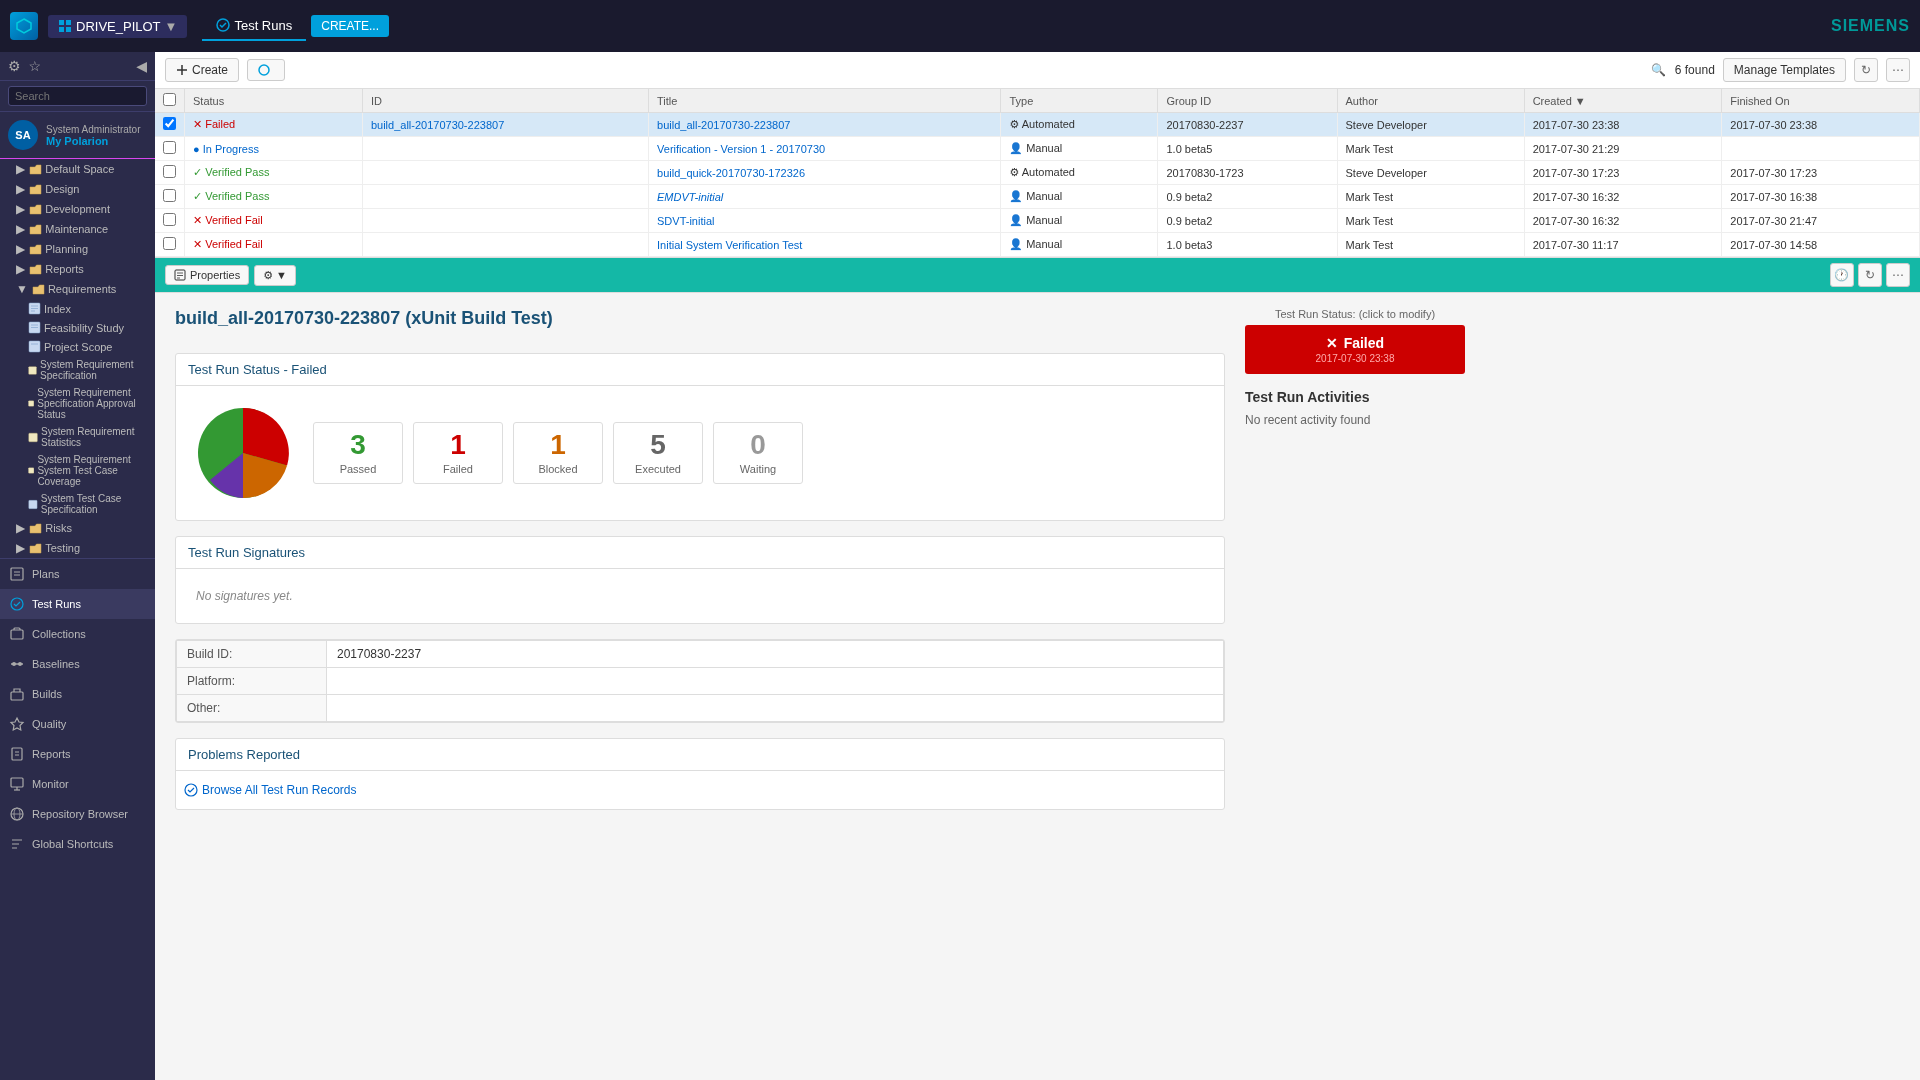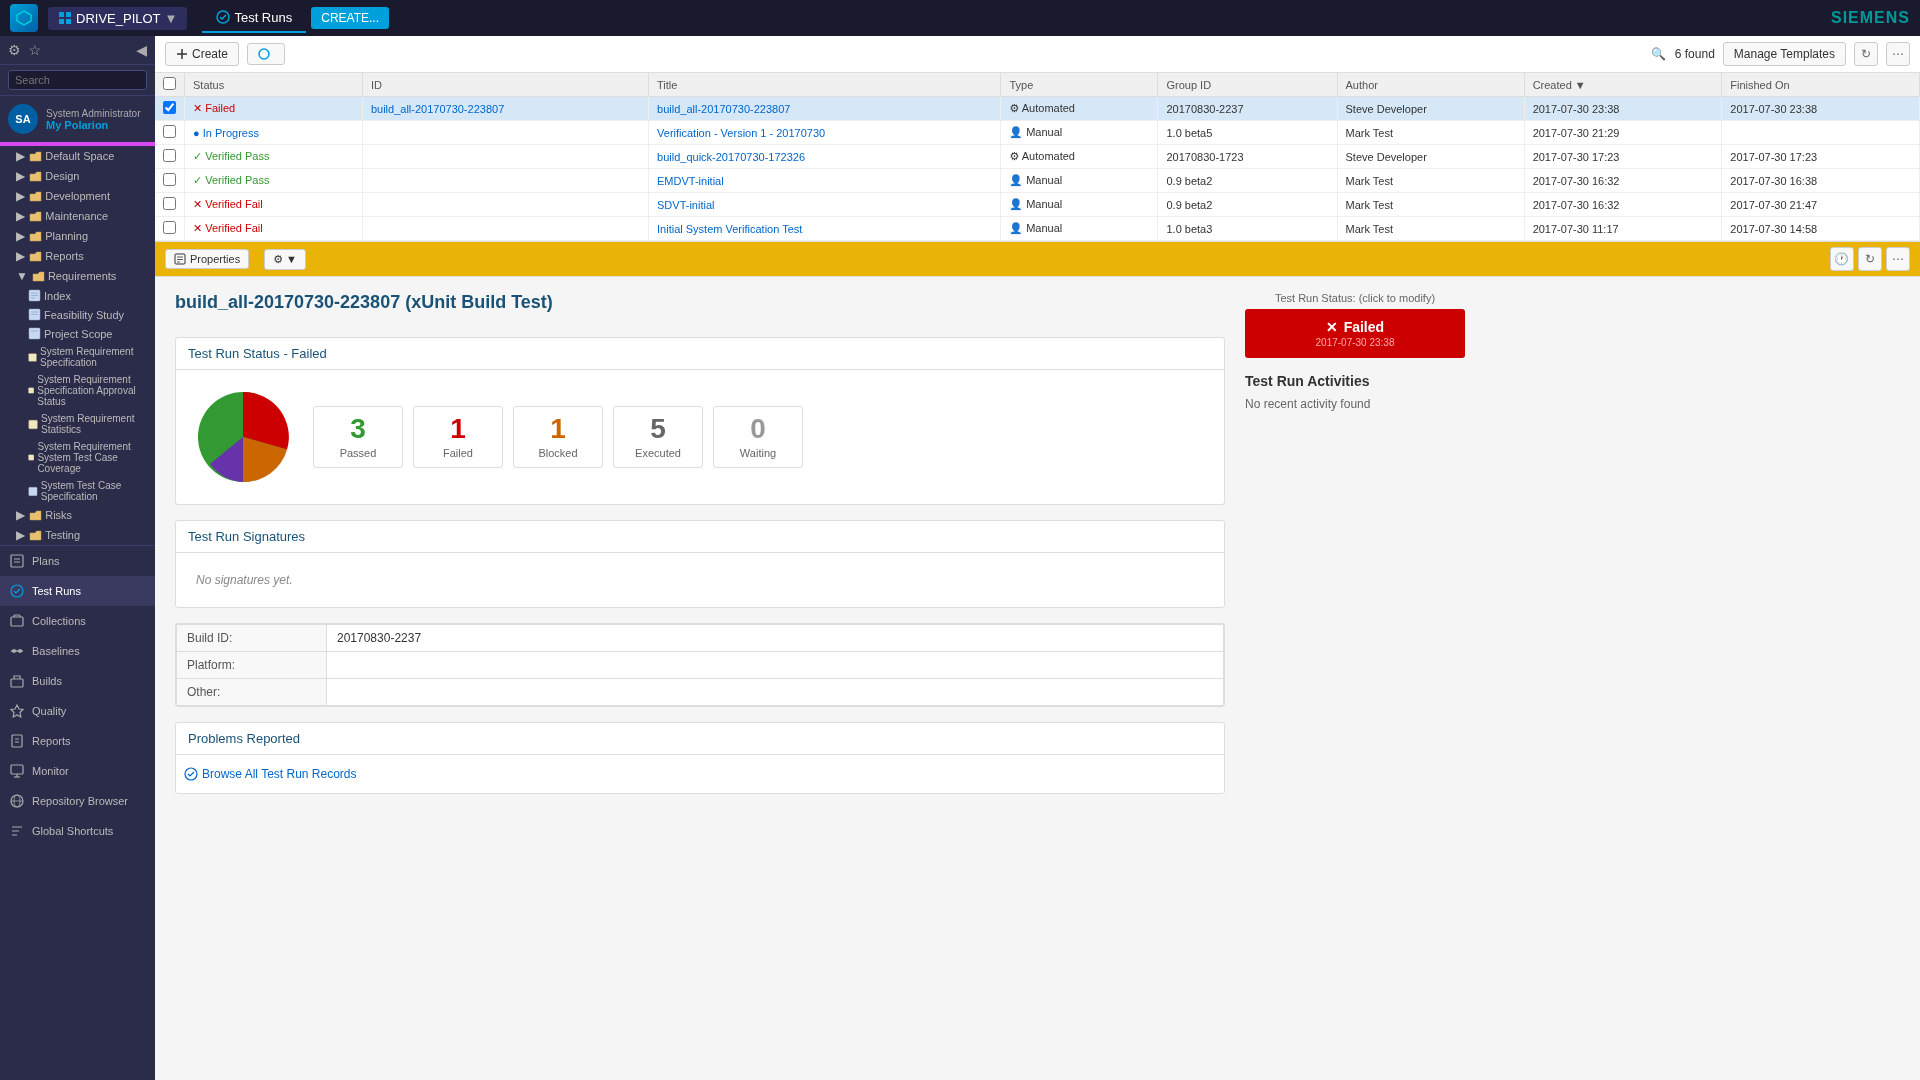--- a/index.html
+++ b/index.html
@@ -1,21 +1,21 @@
 <!DOCTYPE html>
 <html><head>
   <meta charset="utf-8">
   <style>
     * { box-sizing: border-box; margin: 0; padding: 0; }
     body { font-family: Arial, sans-serif; font-size: 12px; background: #f0f0f0; color: #333; height: 1080px; width: 1920px; overflow: hidden; display: flex; flex-direction: column; }
 
     
     .top-nav {
       background: #1a1a2e;
-      height: 36px;
+      height: 52px;
       display: flex;
       align-items: center;
       padding: 0 10px;
       color: white;
       flex-shrink: 0;
     }
     .top-nav-logo {
       width: 28px; height: 28px;
       background: linear-gradient(135deg, #00a0dc, #005fa3);
       border-radius: 4px;
@@ -102,21 +102,21 @@
       border: 1px solid #4a4a7a;
       color: #ccc;
       padding: 3px 6px;
       border-radius: 3px;
       font-size: 11px;
     }
     .sidebar-user {
       display: flex;
       align-items: center;
       padding: 8px;
-      border-bottom: 4px solid #d946ef;
+      border-bottom: 1px solid #d946ef;
     }
     .sidebar-avatar {
       width: 30px; height: 30px;
       background: #005fa3;
       border-radius: 50%;
       display: flex; align-items: center; justify-content: center;
       color: white; font-size: 11px; font-weight: bold;
       margin-right: 8px; flex-shrink: 0;
     }
     .sidebar-user-info { font-size: 10px; }
@@ -232,26 +232,26 @@
     .runs-table tr.selected { background: #d6e8f7; }
     .checkbox-col { width: 20px; }
 
     
     .detail-panel {
       flex: 1;
       overflow-y: auto;
       background: #f5f5f5;
     }
     .detail-toolbar {
-      background: #eab308;
+      background: #14b8a6;
       border-bottom: 1px solid #ddd;
       padding: 5px 10px;
       display: flex;
       align-items: center;
-      gap: 15px;
+      gap: 5px;
     }
     .detail-toolbar-btn {
       display: flex; align-items: center;
       padding: 3px 8px;
       border: 1px solid #ccc;
       background: #f8f8f8;
       border-radius: 3px;
       cursor: pointer;
       font-size: 11px;
       color: #333;
@@ -708,21 +708,21 @@
     <td>⚙ Automated</td>
     <td>20170830-1723</td>
     <td>Steve Developer</td>
     <td>2017-07-30 17:23</td>
     <td>2017-07-30 17:23</td>
   </tr>
             <tr>
     <td><input type="checkbox" style=""></td>
     <td style="color:#339933; white-space:nowrap;">✓ Verified Pass</td>
     <td style="color:#0066cc;"></td>
-    <td style="color:#0066cc; cursor:pointer;">EMDVT-initial</td>
+    <td style="color:#0066cc; cursor:pointer;font-style:italic;">EMDVT-initial</td>
     <td>👤 Manual</td>
     <td>0.9 beta2</td>
     <td>Mark Test</td>
     <td>2017-07-30 16:32</td>
     <td>2017-07-30 16:38</td>
   </tr>
             <tr>
     <td><input type="checkbox" style=""></td>
     <td style="color:#cc0000; white-space:nowrap;">✕ Verified Fail</td>
     <td style="color:#0066cc;"></td>

